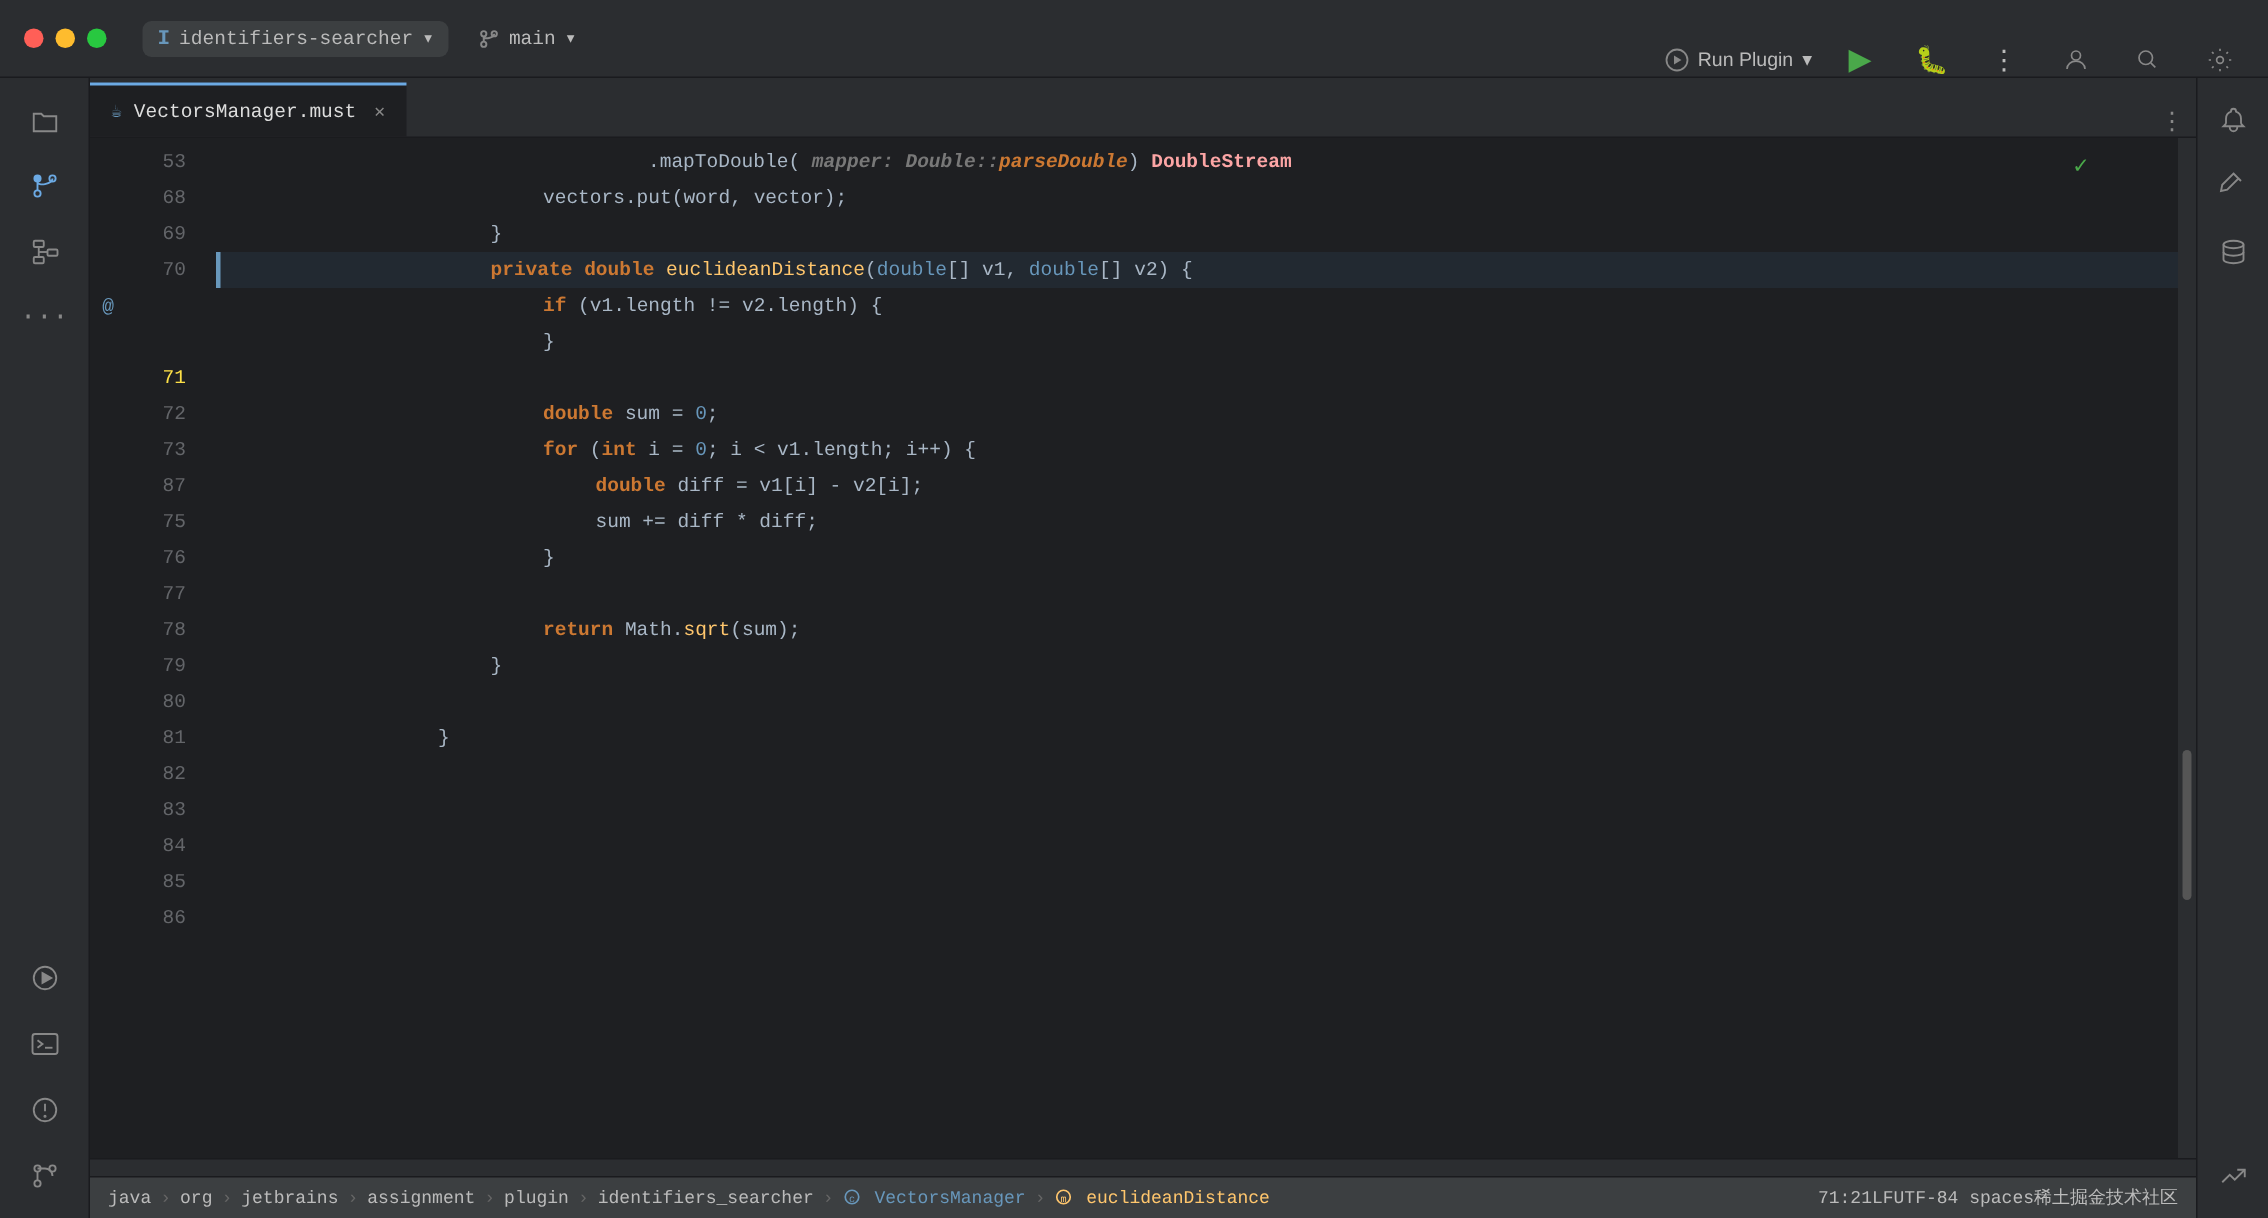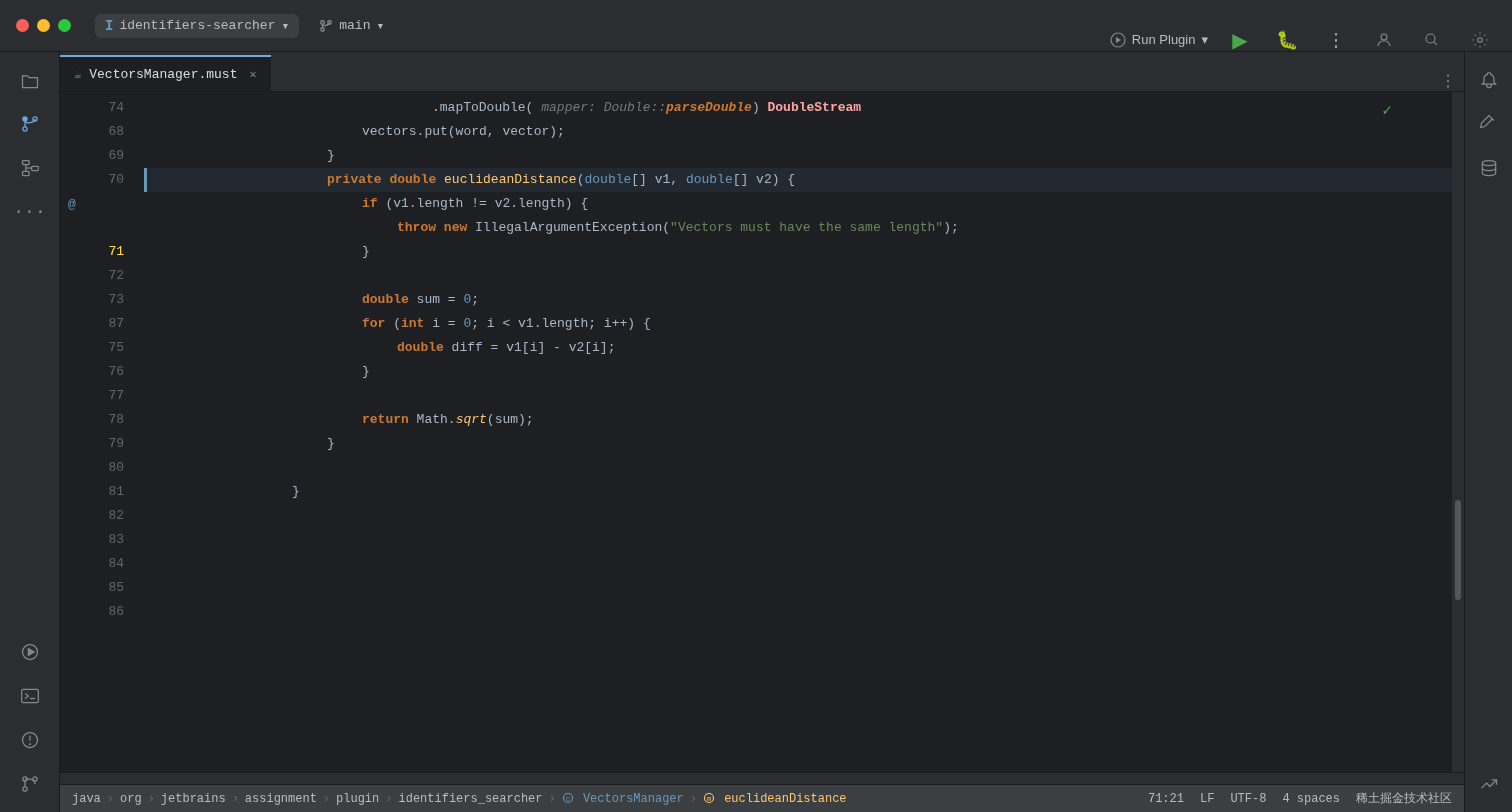--- a/index.html
+++ b/index.html
@@ -231,21 +231,21 @@
       position: relative;
     }
 
     
     .kw { color: #cc7832; font-weight: bold; }         
     .kw-blue { color: #6897bb; }    
     .method { color: #ffc66d; }     
     .str { color: #6a8759; }        
     .num { color: #6897bb; }         
     .plain { color: #a9b7c6; }
-    .param-hint { color: #787878; font-style: italic; }
+    .param-hint { color: #787878; font-style: italic; font-weight: bold; }
     .type-hint { color: #fca5a5; font-weight: bold; }
 
     
     .gutter-area {
       width: 24px;
       flex-shrink: 0;
       padding-top: 4px;
     }
     .gutter-line {
       height: 24px;
@@ -308,21 +308,20 @@
       gap: 6px;
       flex: 1;
     }
     .breadcrumb-sep { color: #666; }
     .breadcrumb-item { color: #bbb; cursor: pointer; }
     .breadcrumb-item.special { color: #6897bb; }
     .breadcrumb-item.method-name { color: #ffc66d; }
     .status-bar-right {
       display: flex;
       align-items: center;
-      gap: 16px;
     }
     .status-item { color: #bbb; cursor: pointer; }
 
     
     .checkmark-overlay {
       position: absolute;
       right: 60px;
       top: 8px;
       color: #4aa84a;
       font-size: 16px;
@@ -501,21 +500,21 @@
         <div class="gutter-line"></div>
         <div class="gutter-line"></div>
         <div class="gutter-line"></div>
         <div class="gutter-line"></div>
         <div class="gutter-line"></div>
         <div class="gutter-line"></div>
         <div class="gutter-line"></div>
       </div>
 
       <div class="line-numbers">
-        <div class="line-number">74</div>
+        <div class="line-number">53</div>
         <div class="line-number">68</div>
         <div class="line-number">69</div>
         <div class="line-number">70</div>
         <div class="line-number active">71</div>
         <div class="line-number">72</div>
         <div class="line-number">73</div>
         <div class="line-number">87</div>
         <div class="line-number">75</div>
         <div class="line-number">76</div>
         <div class="line-number">77</div>
@@ -566,29 +565,20 @@
           <span class="kw-blue">double</span>
           <span class="plain">[] v2) {</span>
         </div>
 
         <div class="code-line">
           <span style="display:inline-block;width:210px"></span>
           <span class="kw">if</span>
           <span class="plain"> (v1.length != v2.length) {</span>
         </div>
 
-        <div class="code-line">
-          <span style="display:inline-block;width:245px"></span>
-          <span class="kw">throw</span>
-          <span class="plain"> </span>
-          <span class="kw">new</span>
-          <span class="plain"> IllegalArgumentException(</span>
-          <span class="str">"Vectors must have the same length"</span>
-          <span class="plain">);</span>
-        </div>
 
         <div class="code-line">
           <span style="display:inline-block;width:210px"></span>
           <span class="plain">}</span>
         </div>
 
         <div class="code-line"></div>
 
         <div class="code-line">
           <span style="display:inline-block;width:210px"></span>
@@ -607,33 +597,37 @@
           <span class="num">0</span>
           <span class="plain">; i &lt; v1.length; i++) {</span>
         </div>
 
         <div class="code-line">
           <span style="display:inline-block;width:245px"></span>
           <span class="kw">double</span>
           <span class="plain"> diff = v1[i] - v2[i];</span>
         </div>
 
+        <div class="code-line">
+          <span style="display:inline-block;width:245px"></span>
+          <span class="plain">sum += diff * diff;</span>
+        </div>
 
         <div class="code-line">
           <span style="display:inline-block;width:210px"></span>
           <span class="plain">}</span>
         </div>
 
         <div class="code-line"></div>
 
         <div class="code-line">
           <span style="display:inline-block;width:210px"></span>
           <span class="kw">return</span>
           <span class="plain"> Math.</span>
-          <span class="method" style="font-style:italic">sqrt</span>
+          <span class="method" style="">sqrt</span>
           <span class="plain">(sum);</span>
         </div>
 
         <div class="code-line">
           <span style="display:inline-block;width:175px"></span>
           <span class="plain">}</span>
         </div>
 
         <div class="code-line"></div>
 

